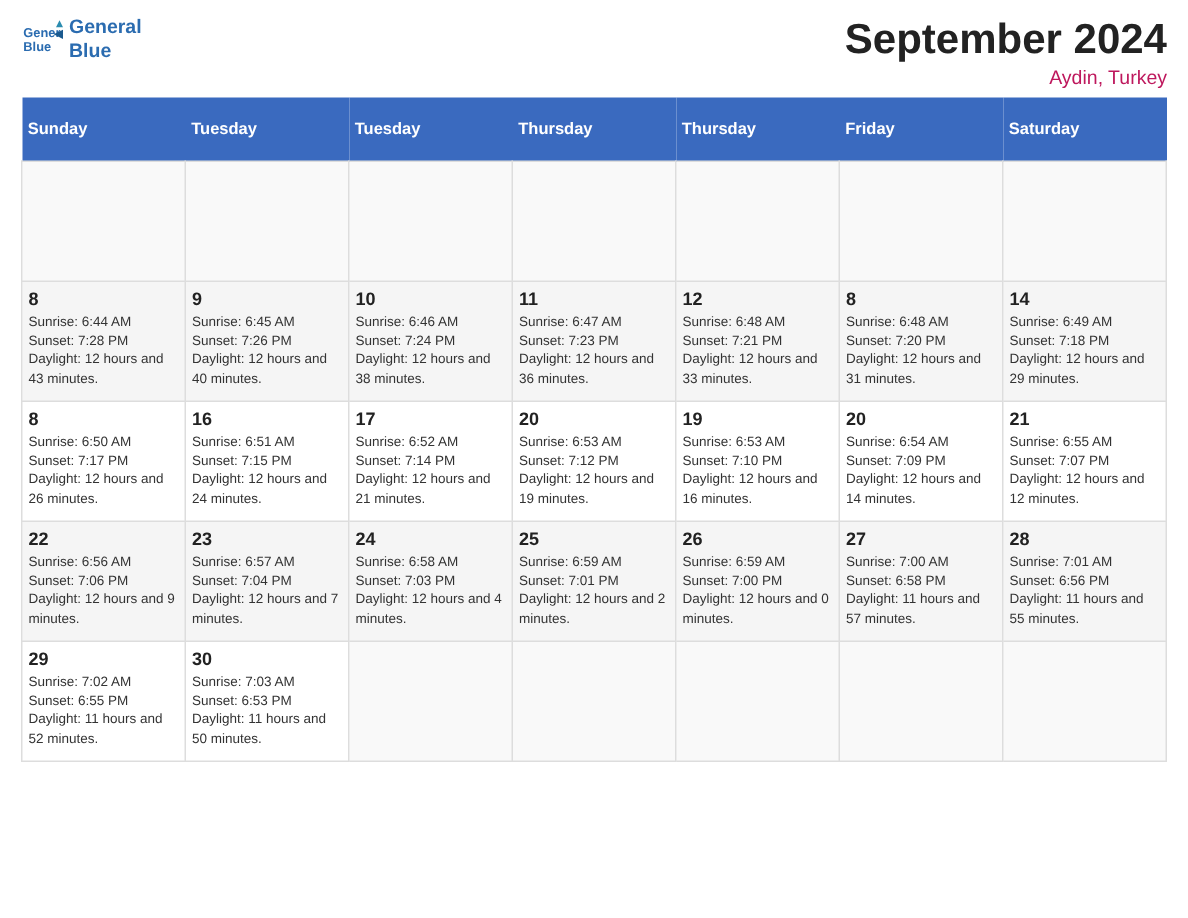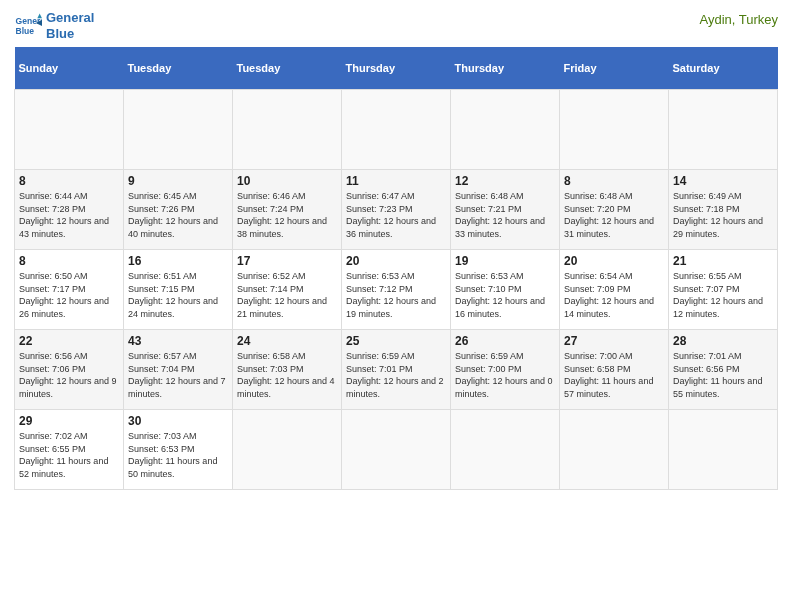--- a/index.html
+++ b/index.html
@@ -43,21 +43,21 @@
     .title-block {
       text-align: right;
     }
     .month-title {
       font-size: 28px;
       font-weight: bold;
       color: #222;
     }
     .location {
       font-size: 13px;
-      color: #4d7c0f;
+      color: #be185d;
       margin-top: 2px;
     }
     table {
       width: 100%;
       border-collapse: collapse;
       table-layout: fixed;
       font-size: 9.5px;
     }
     thead th {
       background-color: #3a6abf;
@@ -105,20 +105,21 @@
         <text x="2" y="28" font-size="11" font-weight="bold" fill="#2b6cb0" font-family="Arial">Blue</text>
         <polygon points="30,8 36,8 33,2" fill="#2b8cb0"></polygon>
         <polygon points="28,14 36,10 36,18" fill="#1a5a8f"></polygon>
       </svg>
       <div class="logo-text">
         <div><span>General</span></div>
         <div><span>Blue</span></div>
       </div>
     </div>
     <div class="title-block">
+      <div class="month-title">September 2024</div>
       <div class="location">Aydin, Turkey</div>
     </div>
   </div>
 
   <table>
     <thead>
       <tr>
         <th>Sunday</th>
         <th>Tuesday</th>
         <th>Tuesday</th>
@@ -197,21 +198,21 @@
             <span class="day-num">21</span>
             <div class="day-info">Sunrise: 6:55 AM<br>Sunset: 7:07 PM<br>Daylight: 12 hours and 12 minutes.</div>
           </td>
         </tr>
         <tr>
           <td>
             <span class="day-num">22</span>
             <div class="day-info">Sunrise: 6:56 AM<br>Sunset: 7:06 PM<br>Daylight: 12 hours and 9 minutes.</div>
           </td>
           <td>
-            <span class="day-num">43</span>
+            <span class="day-num">23</span>
             <div class="day-info">Sunrise: 6:57 AM<br>Sunset: 7:04 PM<br>Daylight: 12 hours and 7 minutes.</div>
           </td>
           <td>
             <span class="day-num">24</span>
             <div class="day-info">Sunrise: 6:58 AM<br>Sunset: 7:03 PM<br>Daylight: 12 hours and 4 minutes.</div>
           </td>
           <td>
             <span class="day-num">25</span>
             <div class="day-info">Sunrise: 6:59 AM<br>Sunset: 7:01 PM<br>Daylight: 12 hours and 2 minutes.</div>
           </td>

